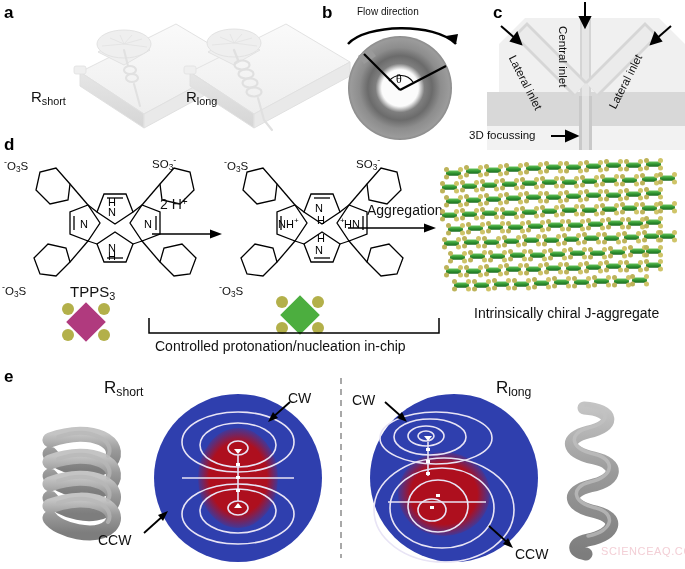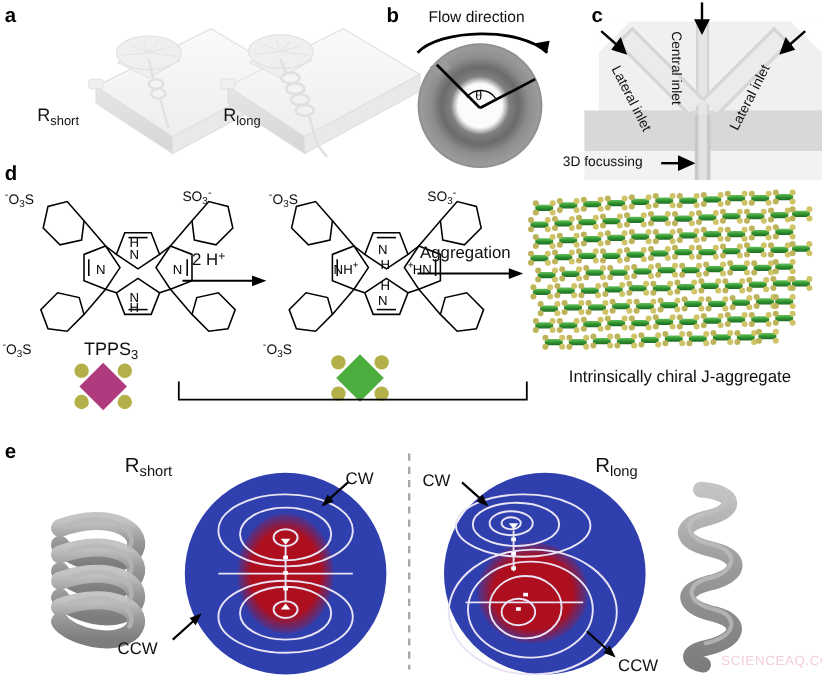--- a/index.html
+++ b/index.html
@@ -1,21 +1,21 @@
 <!DOCTYPE html>
 <html><head>
 <meta charset="utf-8">
 <style>
   html,body{margin:0;padding:0;background:#ffffff;}
   body{width:685px;height:569px;position:relative;overflow:hidden;
        font-family:"Liberation Sans","DejaVu Sans",sans-serif;color:#111;}
   .fig{position:absolute;inset:0;}
   .abs{position:absolute;}
   .plabel{font-weight:bold;font-size:17px;line-height:1;color:#000;}
-  .txt{font-size:13px;color:#111;white-space:nowrap;}
+  .txt{font-size:10px;color:#111;white-space:nowrap;}
   .txt-sm{font-size:11.5px;color:#111;white-space:nowrap;}
   .sub{font-size:0.72em;vertical-align:-0.28em;}
   .sup{font-size:0.72em;vertical-align:0.42em;}
   svg{display:block;overflow:visible;}
   .wm{font-size:11px;letter-spacing:.6px;color:#f3cfd6;white-space:nowrap;}
   .rot-l{transform:rotate(-63deg);transform-origin:left center;}
   .rot-r{transform:rotate(63deg);transform-origin:left center;}
   .rot-v{transform:rotate(90deg);transform-origin:left center;}
   .chiplbl{font-size:15px;}
 </style>
@@ -210,21 +210,21 @@
   <div class="abs txt" style="left:60px;top:283px;font-size:15px;margin-left:10px;"><span>TPPS</span><span class="sub">3</span></div>
 
   <svg class="abs" style="left:58px;top:297px;" width="56" height="50" viewBox="0 0 56 50">
     <circle cx="10" cy="12" r="6" fill="#B3B04A"></circle>
       <circle cx="46" cy="12" r="6" fill="#B3B04A"></circle>
     <circle cx="10" cy="38" r="6" fill="#B3B04A"></circle>
       <circle cx="46" cy="38" r="6" fill="#B3B04A"></circle>
     <rect x="14" y="11" width="28" height="28" transform="rotate(45 28 25)" fill="#B03A7E"></rect>
   </svg>
 
-  <div class="abs txt" style="left:160px;top:208px;font-size:14px;"><span>2 H</span><span class="sup">+</span></div>
+  <div class="abs txt" style="left:160px;top:196px;font-size:14px;"><span>2 H</span><span class="sup">+</span></div>
   <svg class="abs" style="left:152px;top:228px;" width="72" height="14">
     <line x1="0" y1="6" x2="60" y2="6" stroke="#000" stroke-width="1.7"></line>
     <path d="M70 6 L58 1.5 L58 10.5 Z" fill="#000"></path>
   </svg>
 
   <svg class="abs" style="left:222px;top:150px;" width="200" height="140" viewBox="0 0 200 140">
     <g stroke="#000" fill="none" stroke-width="1.3">
       <polygon points="89,44 111,44 118,62 100,74 82,62"></polygon>
       <polygon points="89,112 111,112 118,94 100,82 82,94"></polygon>
       <polygon points="55,62 55,84 73,91 85,73 73,55"></polygon>
@@ -262,21 +262,21 @@
   <div class="abs txt-sm" style="left:219px;top:282px;"><sup style="font-size:9px">-</sup>O<span class="sub">3</span>S</div>
 
   <svg class="abs" style="left:272px;top:290px;" width="56" height="50" viewBox="0 0 56 50">
     <circle cx="10" cy="12" r="6" fill="#B3B04A"></circle>
       <circle cx="46" cy="12" r="6" fill="#B3B04A"></circle>
     <circle cx="10" cy="38" r="6" fill="#B3B04A"></circle>
       <circle cx="46" cy="38" r="6" fill="#B3B04A"></circle>
     <rect x="14" y="11" width="28" height="28" transform="rotate(45 28 25)" fill="#4CAE3F"></rect>
   </svg>
 
-  <div class="abs txt" style="left:350px;top:202px;font-size:14px;">Aggregation</div>
+  <div class="abs txt" style="left:367px;top:202px;font-size:14px;">Aggregation</div>
   <svg class="abs" style="left:348px;top:222px;" width="90" height="14">
     <line x1="0" y1="6" x2="78" y2="6" stroke="#000" stroke-width="1.7"></line>
     <path d="M88 6 L76 1.5 L76 10.5 Z" fill="#000"></path>
   </svg>
 
   <svg class="abs" style="left:440px;top:162px;" width="238" height="140" viewBox="0 0 238 140">
     <defs>
       <linearGradient id="rodG" x1="0" y1="0" x2="0" y2="1">
         <stop offset="0" stop-color="#64c25a"></stop>
           <stop offset="0.5" stop-color="#2f9330"></stop>
@@ -410,20 +410,21 @@
           <use href="#unit" x="160" y="-4"></use>
           <use href="#unit" x="178" y="-5"></use>
         </g>
     </g>
   </svg>
   <div class="abs txt" style="left:474px;top:305px;font-size:14px;">Intrinsically chiral J-aggregate</div>
 
   <svg class="abs" style="left:148px;top:318px;" width="292" height="18">
     <path d="M1 0 L1 15 L291 15 L291 0" stroke="#000" stroke-width="1.5" fill="none"></path>
   </svg>
+  <div class="abs txt" style="left:155px;top:338px;font-size:14px;">Controlled protonation/nucleation in-chip</div>
 
   <div class="abs plabel" style="left:4px;top:368px;">e</div>
 
   <svg class="abs" style="left:339px;top:378px;" width="4" height="180">
     <line x1="2" y1="0" x2="2" y2="180" stroke="#a8a8a8" stroke-width="2" stroke-dasharray="6 5"></line>
   </svg>
 
   <div class="abs txt" style="left:104px;top:378px;font-size:17px;"><span>R</span><span class="sub">short</span></div>
   <div class="abs txt" style="left:496px;top:378px;font-size:17px;"><span>R</span><span class="sub">long</span></div>
 

